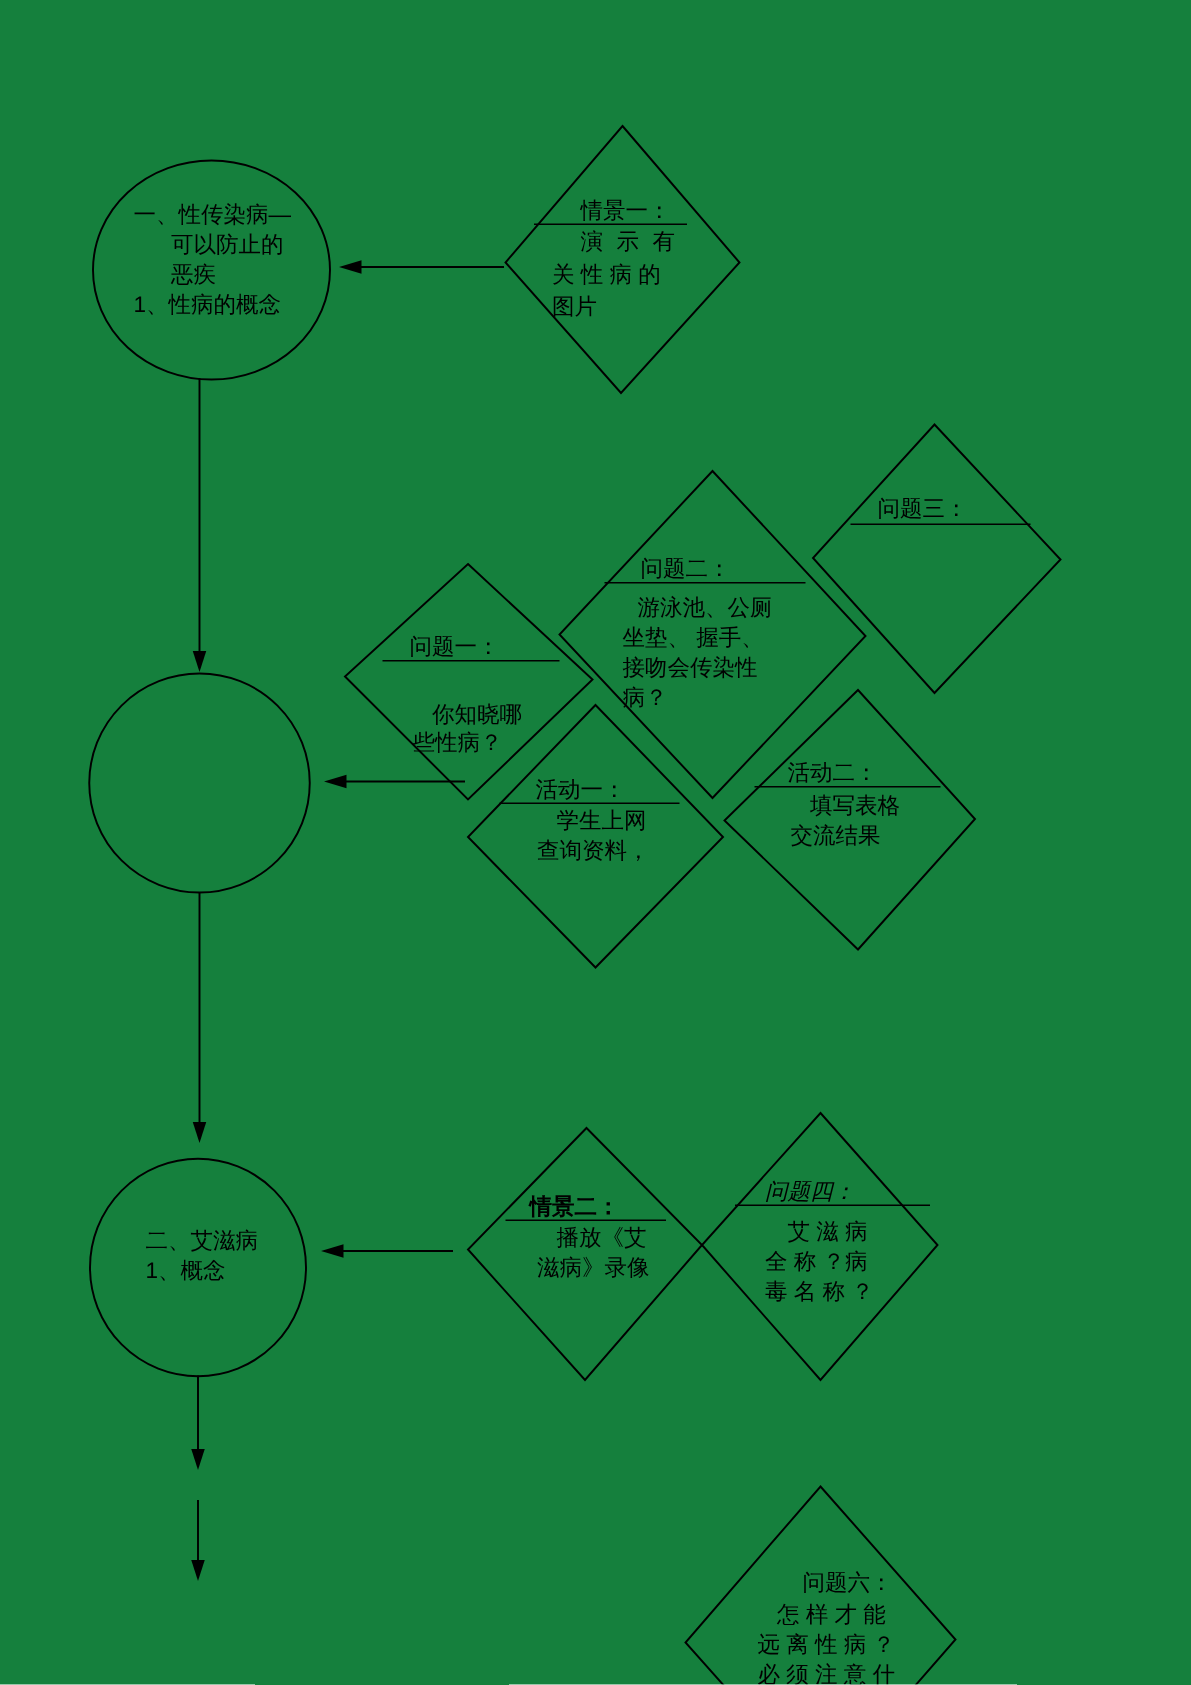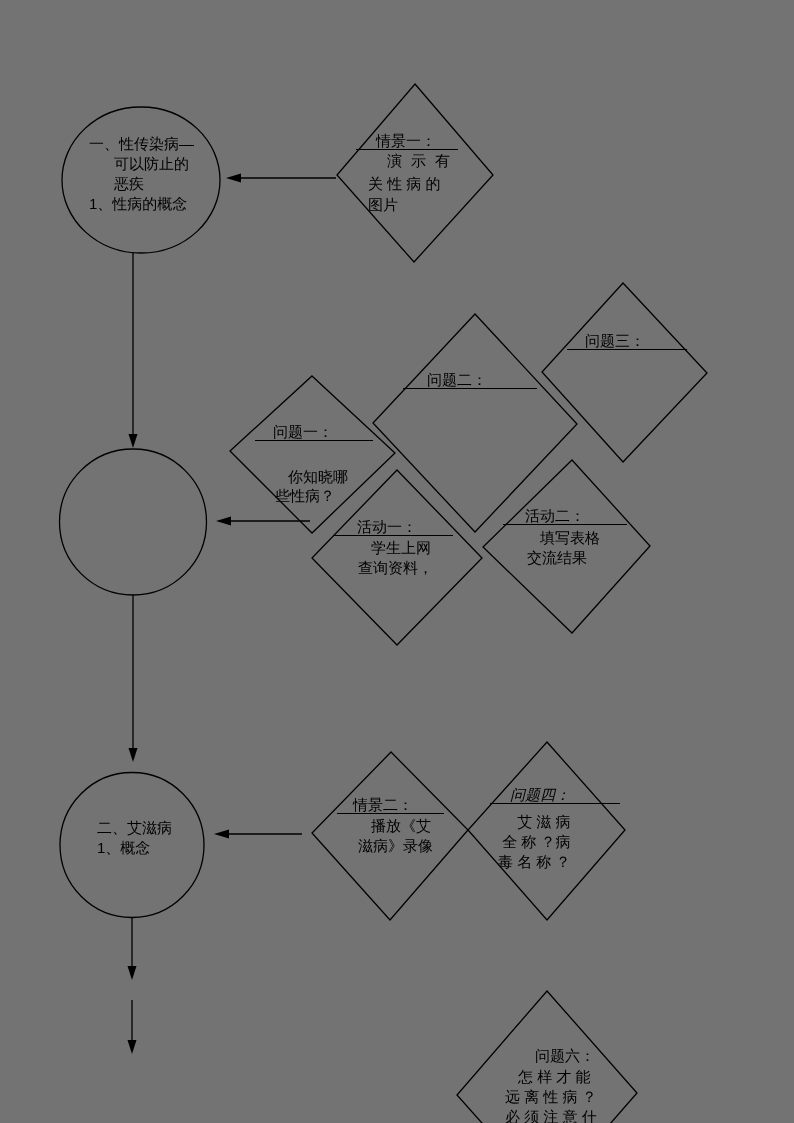--- a/index.html
+++ b/index.html
@@ -1,20 +1,20 @@
 <!DOCTYPE html>
 <html><head>
 <meta charset="utf-8">
 <style>
   html, body { margin: 0; padding: 0; background: #ffffff; }
   .page {
     position: relative;
     width: 794px;
     height: 1123px;
-    background: #737373;
+    background: #15803d;
     overflow: hidden;
     font-family: "Liberation Sans", sans-serif;
     color: #000000;
   }
   .shapes { position: absolute; left: 0; top: 0; }
   .txt {
     position: absolute;
     font-size: 15px;
     color: #000000;
     white-space: nowrap;
@@ -81,63 +81,69 @@
     </g>
   </svg>
 
   <div class="txt bd lh20" style="left:89px; top:134px;">
     <div class="ln">一、性传染病—</div>
     <div class="ln in25">可以防止的</div>
     <div class="ln in25">恶疾</div>
     <div class="ln">1、性病的概念</div>
   </div>
 
-  <div class="hd" style="left:356px; top:133px; width:102px; padding-left:20px;">情景一：</div>
+  <div class="hd" style="left:356px; top:133px; width:102px; padding-left:20px;text-align:center;">情景一：</div>
   <div class="txt bd lh21" style="left:368px; top:152px;">
     <div class="ln in19">演 示 有</div>
     <div class="ln">关 性 病 的</div>
     <div class="ln">图片</div>
   </div>
 
   <div class="hd" style="left:255px; top:424px; width:118px; padding-left:18px;">问题一：</div>
   <div class="txt bd lh19" style="left:275px; top:468px;font-family:Liberation Serif, serif;">
     <div class="ln in13">你知晓哪</div>
     <div class="ln">些性病？</div>
   </div>
 
   <div class="hd" style="left:403px; top:372px; width:134px; padding-left:24px;">问题二：</div>
+  <div class="txt bd lh20" style="left:415px; top:396px;">
+    <div class="ln in10">游泳池、公厕</div>
+    <div class="ln">坐垫、 握手、</div>
+    <div class="ln">接吻会传染性</div>
+    <div class="ln">病？</div>
+  </div>
 
-  <div class="hd" style="left:567px; top:333px; width:120px; padding-left:18px;">问题三：</div>
+  <div class="hd" style="left:567px; top:333px; width:120px; padding-left:18px;font-family:Liberation Mono, monospace;">问题三：</div>
 
   <div class="hd" style="left:333px; top:519px; width:120px; padding-left:24px;">活动一：</div>
   <div class="txt bd lh20" style="left:358px; top:538px;">
     <div class="ln in13">学生上网</div>
     <div class="ln">查询资料，</div>
   </div>
 
   <div class="hd" style="left:503px; top:508px; width:124px; padding-left:22px;">活动二：</div>
   <div class="txt bd lh20" style="left:527px; top:528px;">
     <div class="ln in13">填写表格</div>
     <div class="ln">交流结果</div>
   </div>
 
 
   <div class="txt bd lh20" style="left:97px; top:818px;">
     <div class="ln">二、艾滋病</div>
     <div class="ln">1、概念</div>
   </div>
 
-  <div class="hd" style="left:337px; top:797px; width:107px; padding-left:16px;">情景二：</div>
+  <div class="hd" style="left:337px; top:797px; width:107px; padding-left:16px;font-weight:bold;">情景二：</div>
   <div class="txt bd lh20" style="left:358px; top:816px;">
     <div class="ln in13">播放《艾</div>
     <div class="ln">滋病》录像</div>
   </div>
 
   <div class="hd" style="left:490px; top:787px; width:130px; padding-left:20px;font-style:italic;">问题四：</div>
-  <div class="txt bd lh20" style="left:498px; top:812px;text-align:right;">
+  <div class="txt bd lh20" style="left:510px; top:812px;">
     <div class="ln in15">艾 滋 病</div>
     <div class="ln">全 称 ？病</div>
     <div class="ln">毒 名 称 ？</div>
   </div>
 
   <div class="hd nounder" style="left:505px; top:1048px; width:90px;">问题六：</div>
   <div class="txt bd lh20" style="left:505px; top:1067px;">
     <div class="ln in13">怎 样 才 能</div>
     <div class="ln">远 离 性 病 ？</div>
     <div class="ln">必 须 注 意 什</div>

